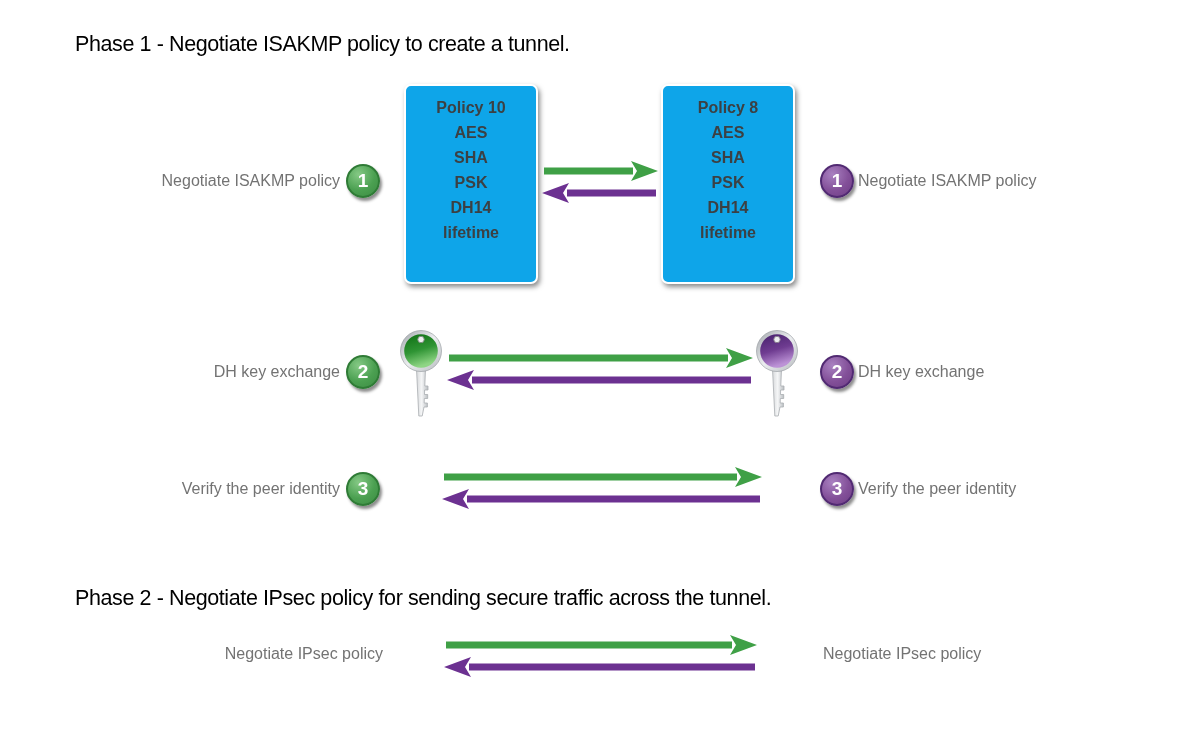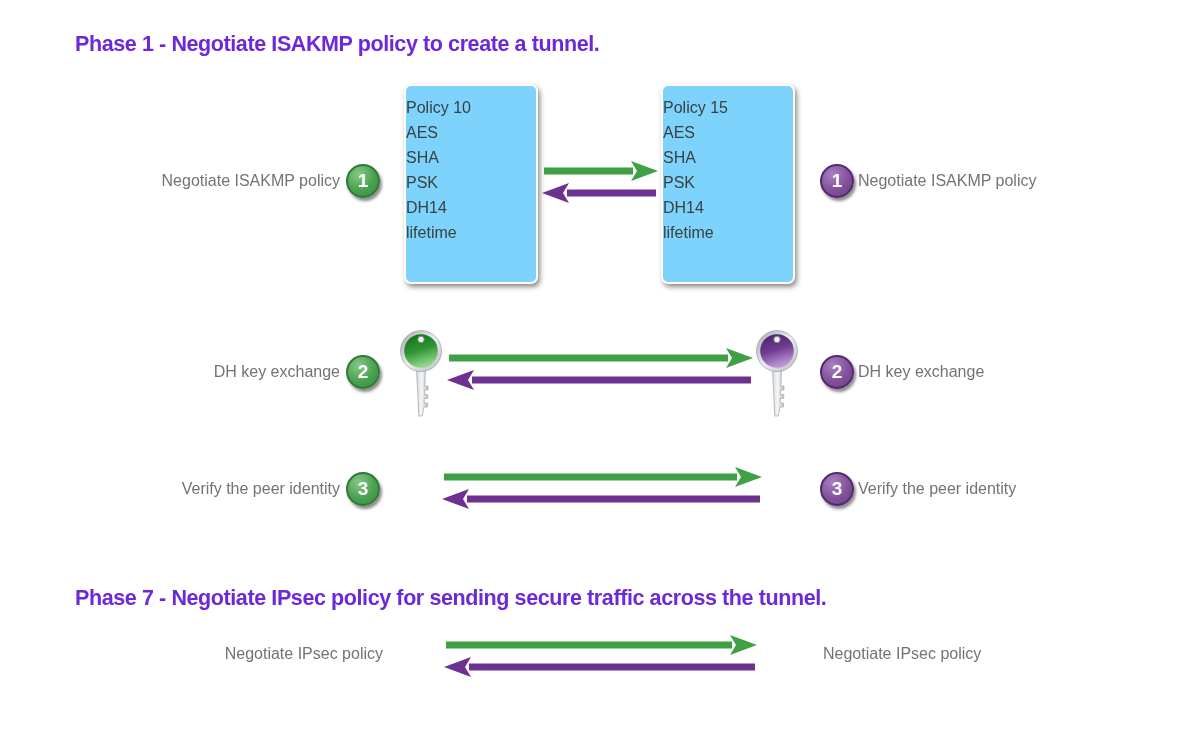--- a/index.html
+++ b/index.html
@@ -8,34 +8,36 @@
     width: 1203px;
     height: 750px;
     background: #ffffff;
     font-family: "Liberation Sans", sans-serif;
     color: #3a3a3c;
     overflow: hidden;
   }
   .abs { position: absolute; }
   .phase-heading {
     font-size: 21.5px;
-    font-weight: 700;
+    font-weight: 400;
     letter-spacing: -0.4px;
-    color: #6d28d9;
+    color: #000000;
     white-space: nowrap;
   }
   .policy-box {
     width: 134px;
     height: 200px;
-    background: #7dd3fc;
+    background: #0ea5e9;
     border: 2px solid #ffffff;
     border-radius: 7px;
     box-shadow: 2px 3px 5px rgba(45,45,45,0.55);
+    text-align: center;
     padding-top: 9px;
     box-sizing: border-box;
+    font-weight: bold;
   }
   .policy-line {
     font-size: 16px;
     line-height: 25px;
     color: #3c4043;
   }
   .step-label {
     font-size: 16px;
     line-height: 18px;
     color: #737373;
@@ -73,21 +75,21 @@
   <div class="abs policy-box" style="left:404px; top:84px;">
     <div class="policy-line">Policy 10</div>
     <div class="policy-line">AES</div>
     <div class="policy-line">SHA</div>
     <div class="policy-line">PSK</div>
     <div class="policy-line">DH14</div>
     <div class="policy-line">lifetime</div>
   </div>
 
   <div class="abs policy-box" style="left:661px; top:84px;">
-    <div class="policy-line">Policy 15</div>
+    <div class="policy-line">Policy 8</div>
     <div class="policy-line">AES</div>
     <div class="policy-line">SHA</div>
     <div class="policy-line">PSK</div>
     <div class="policy-line">DH14</div>
     <div class="policy-line">lifetime</div>
   </div>
 
   <div class="abs step-label label-right" style="left:60px; top:172px;">Negotiate ISAKMP policy</div>
   <div class="abs badge badge-green" style="left:346px; top:164px;">1</div>
   <div class="abs badge badge-purple" style="left:820px; top:164px;">1</div>
@@ -177,21 +179,21 @@
     <g>
       <line x1="3" y1="11" x2="296" y2="11" stroke-width="7" stroke="#3FA046"></line>
       <polygon points="294,1 321,11 294,21 300,11" fill="#3FA046"></polygon>
     </g>
     <g>
       <line x1="26" y1="33" x2="319" y2="33" stroke-width="7" stroke="#6C3191"></line>
       <polygon points="28,23 1,33 28,43 22,33" fill="#6C3191"></polygon>
     </g>
   </svg>
 
-  <div class="abs phase-heading" style="left:75px; top:586px;">Phase 7 - Negotiate IPsec policy for sending secure traffic across the tunnel.</div>
+  <div class="abs phase-heading" style="left:75px; top:586px;">Phase 2 - Negotiate IPsec policy for sending secure traffic across the tunnel.</div>
 
   <div class="abs step-label label-right" style="left:103px; top:645px;">Negotiate IPsec policy</div>
   <div class="abs step-label label-left" style="left:823px; top:645px;">Negotiate IPsec policy</div>
 
   <svg class="abs" style="left:443px; top:634px;" width="315" height="44" viewBox="0 0 315 44">
     <g>
       <line x1="3" y1="11" x2="289" y2="11" stroke-width="7" stroke="#3FA046"></line>
       <polygon points="287,1 314,11 287,21 293,11" fill="#3FA046"></polygon>
     </g>
     <g>

